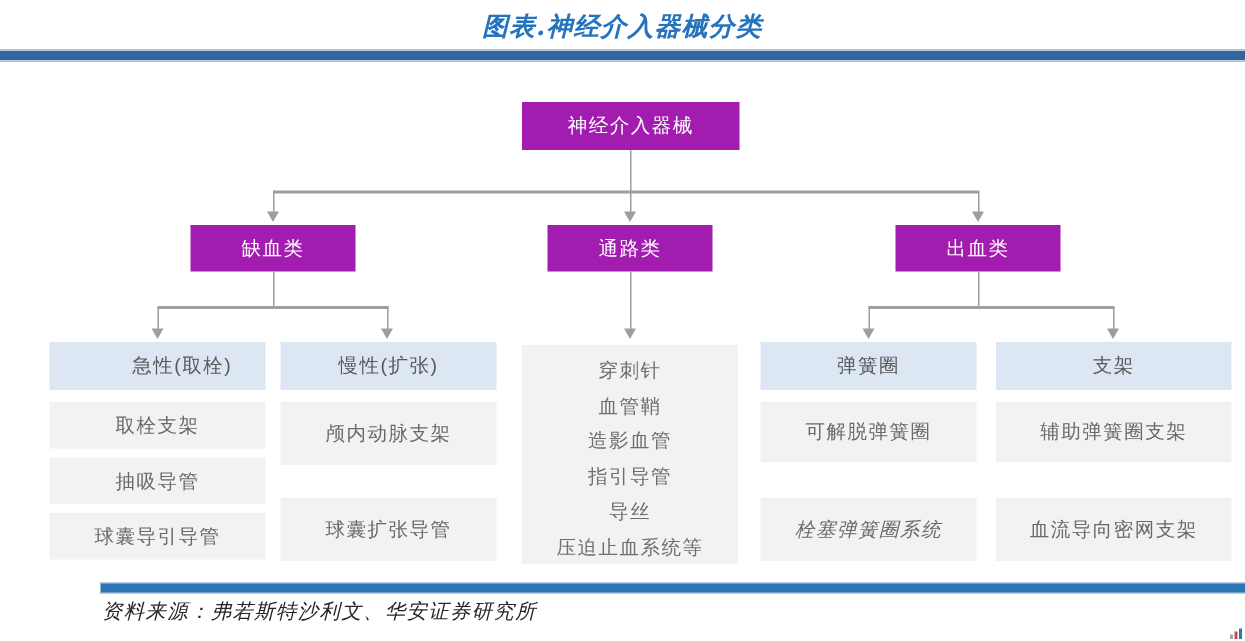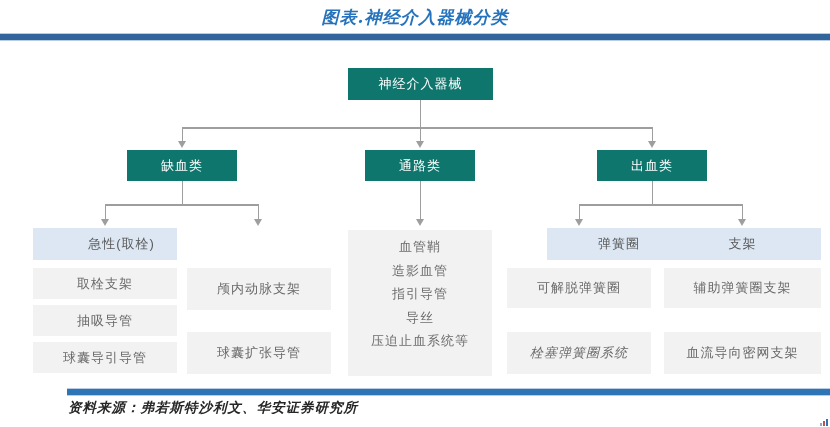--- a/index.html
+++ b/index.html
@@ -35,21 +35,21 @@
   .node {
     position: absolute;
     display: flex;
     align-items: center;
     justify-content: center;
     font-size: 13px;
     text-align: center;
     letter-spacing: 1px;
   }
   .navy {
-    background: #0f766e;
+    background: #a21caf;
     color: #ffffff;
   }
   .lightblue {
     background: #DCE7F3;
     color: #595959;
   }
   .graybox {
     background: #F2F2F2;
     color: #696969;
   }
@@ -76,21 +76,21 @@
     border-left: 4.5px solid transparent;
     border-right: 4.5px solid transparent;
     border-top: 7px solid #9E9E9E;
   }
   .source {
     position: absolute;
     left: 68px; top: 399px;
     font-family: "DejaVu Serif", serif;
     font-style: italic;
     font-size: 13.5px;
-    font-weight: bold;
+    font-weight: normal;
     color: #262626;
     letter-spacing: 1px;
   }
   .corner-mark {
     position: absolute;
     left: 820px; top: 419px;
     width: 9px; height: 7px;
     display: flex; align-items: flex-end; gap: 1px;
   }
   .corner-mark i { display: block; width: 2px; }
@@ -132,24 +132,26 @@
   <div class="arrowhead" style="left:415.5px; top:219px;"></div>
 
   <div class="vline" style="left:651.5px; top:181px; height:24px;"></div>
   <div class="hline" style="left:578.5px; top:204px; width:164px;"></div>
   <div class="vline" style="left:578.5px; top:204px; height:16px;"></div>
   <div class="vline" style="left:741.5px; top:204px; height:16px;"></div>
   <div class="arrowhead" style="left:574.5px; top:219px;"></div>
   <div class="arrowhead" style="left:737.5px; top:219px;"></div>
 
   <div class="node lightblue" style="left:33px; top:228px; width:144px; height:32px;padding-left:33px;">急性(取栓)</div>
-  <div class="node lightblue" style="left:507px; top:228px; width:144px; height:32px;margin-left:40px;">弹簧圈</div>
+  <div class="node lightblue" style="left:187px; top:228px; width:144px; height:32px;">慢性(扩张)</div>
+  <div class="node lightblue" style="left:507px; top:228px; width:144px; height:32px;">弹簧圈</div>
   <div class="node lightblue" style="left:664px; top:228px; width:157px; height:32px;">支架</div>
 
   <div class="midbox" style="left:348px; top:230px; width:144px; height:146px;">
+    <div>穿刺针</div>
     <div>血管鞘</div>
     <div>造影血管</div>
     <div>指引导管</div>
     <div>导丝</div>
     <div>压迫止血系统等</div>
   </div>
 
   <div class="node graybox" style="left:33px; top:268px; width:144px; height:31px;">取栓支架</div>
   <div class="node graybox" style="left:33px; top:305px; width:144px; height:31px;">抽吸导管</div>
   <div class="node graybox" style="left:33px; top:342px; width:144px; height:31px;">球囊导引导管</div>

